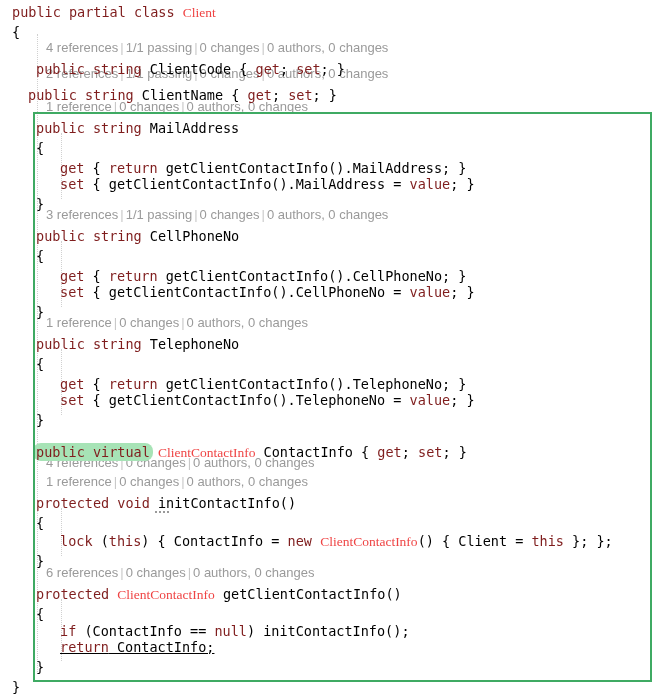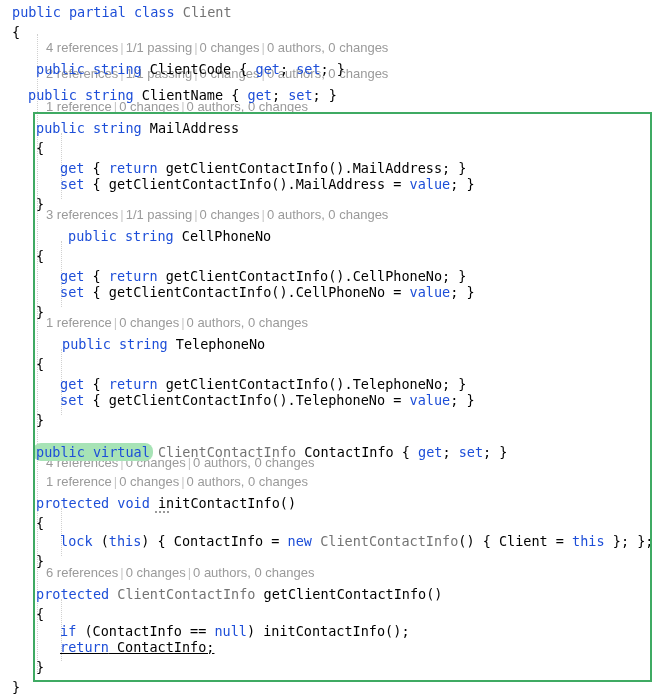--- a/index.html
+++ b/index.html
@@ -81,22 +81,22 @@
   }
 
   
   .qa-hint {
     position: absolute;
     height: 3px;
     border-bottom: 2px dotted #9a9a9a;
   }
 </style>
 <style>
-  .kw{color:#1d4ed8;}
-  .type{color:#737373;} .pln{color:#000000;}
+  .kw{color:#7f1d1d;}
+  .type{color:#ef4444;font-family:Liberation Serif, serif;} .pln{color:#000000;}
   .codelens{color:#9A9A9A;}
   #green-box{border-color:#3FAA63;}
   .hl-green{background:#A7E3B6;}
   #editor{background:#FFFFFF;}
 </style></head>
 <body>
 
 <div id="editor">
 
   <div id="guides">
@@ -122,26 +122,26 @@
   <div id="code-layer">
       <div class="code-line" style="top: 2px; left: 12px;"><span class="kw">public</span><span class="pln"> </span><span class="kw">partial</span><span class="pln"> </span><span class="kw">class</span><span class="pln"> </span><span class="type">Client</span></div>
       <div class="code-line" style="top: 22px; left: 12px;"><span class="pln">{</span></div>
       <div class="code-line" style="top: 59px; left: 36px;"><span class="kw">public</span><span class="pln"> </span><span class="kw">string</span><span class="pln"> ClientCode { </span><span class="kw">get</span><span class="pln">; </span><span class="kw">set</span><span class="pln">; }</span></div>
       <div class="code-line" style="top: 85px; left: 28px;"><span class="kw">public</span><span class="pln"> </span><span class="kw">string</span><span class="pln"> ClientName { </span><span class="kw">get</span><span class="pln">; </span><span class="kw">set</span><span class="pln">; }</span></div>
       <div class="code-line" style="top: 118px; left: 36px;"><span class="kw">public</span><span class="pln"> </span><span class="kw">string</span><span class="pln"> MailAddress</span></div>
       <div class="code-line" style="top: 138px; left: 36px;"><span class="pln">{</span></div>
       <div class="code-line" style="top: 158px; left: 60px;"><span class="kw">get</span><span class="pln"> { </span><span class="kw">return</span><span class="pln"> getClientContactInfo().MailAddress; }</span></div>
       <div class="code-line" style="top: 174px; left: 60px;"><span class="kw">set</span><span class="pln"> { getClientContactInfo().MailAddress = </span><span class="kw">value</span><span class="pln">; }</span></div>
       <div class="code-line" style="top: 194px; left: 36px;"><span class="pln">}</span></div>
-      <div class="code-line" style="top: 226px; left: 36px; padding-left: 32px;"><span class="kw">public</span><span class="pln"> </span><span class="kw">string</span><span class="pln"> CellPhoneNo</span></div>
+      <div class="code-line" style="top: 226px; left: 36px;"><span class="kw">public</span><span class="pln"> </span><span class="kw">string</span><span class="pln"> CellPhoneNo</span></div>
       <div class="code-line" style="top: 246px; left: 36px;"><span class="pln">{</span></div>
       <div class="code-line" style="top: 266px; left: 60px;"><span class="kw">get</span><span class="pln"> { </span><span class="kw">return</span><span class="pln"> getClientContactInfo().CellPhoneNo; }</span></div>
       <div class="code-line" style="top: 282px; left: 60px;"><span class="kw">set</span><span class="pln"> { getClientContactInfo().CellPhoneNo = </span><span class="kw">value</span><span class="pln">; }</span></div>
       <div class="code-line" style="top: 302px; left: 36px;"><span class="pln">}</span></div>
-      <div class="code-line" style="top: 334px; left: 36px; padding-left: 26px;"><span class="kw">public</span><span class="pln"> </span><span class="kw">string</span><span class="pln"> TelephoneNo</span></div>
+      <div class="code-line" style="top: 334px; left: 36px;"><span class="kw">public</span><span class="pln"> </span><span class="kw">string</span><span class="pln"> TelephoneNo</span></div>
       <div class="code-line" style="top: 354px; left: 36px;"><span class="pln">{</span></div>
       <div class="code-line" style="top: 374px; left: 60px;"><span class="kw">get</span><span class="pln"> { </span><span class="kw">return</span><span class="pln"> getClientContactInfo().TelephoneNo; }</span></div>
       <div class="code-line" style="top: 390px; left: 60px;"><span class="kw">set</span><span class="pln"> { getClientContactInfo().TelephoneNo = </span><span class="kw">value</span><span class="pln">; }</span></div>
       <div class="code-line" style="top: 410px; left: 36px;"><span class="pln">}</span></div>
       <div class="code-line" style="top: 442px; left: 36px;"><span class="kw hl-green">public virtual</span><span class="pln"> </span><span class="type">ClientContactInfo</span><span class="pln"> ContactInfo { </span><span class="kw">get</span><span class="pln">; </span><span class="kw">set</span><span class="pln">; }</span></div>
       <div class="code-line" style="top: 493px; left: 36px;"><span class="kw">protected</span><span class="pln"> </span><span class="kw">void</span><span class="pln"> initContactInfo()</span></div>
       <div class="code-line" style="top: 513px; left: 36px;"><span class="pln">{</span></div>
       <div class="code-line" style="top: 531px; left: 60px;"><span class="kw">lock</span><span class="pln"> (</span><span class="kw">this</span><span class="pln">) { ContactInfo = </span><span class="kw">new</span><span class="pln"> </span><span class="type">ClientContactInfo</span><span class="pln">() { Client = </span><span class="kw">this</span><span class="pln"> }; };</span></div>
       <div class="code-line" style="top: 551px; left: 36px;"><span class="pln">}</span></div>
       <div class="code-line" style="top: 584px; left: 36px;"><span class="kw">protected</span><span class="pln"> </span><span class="type">ClientContactInfo</span><span class="pln"> getClientContactInfo()</span></div>

